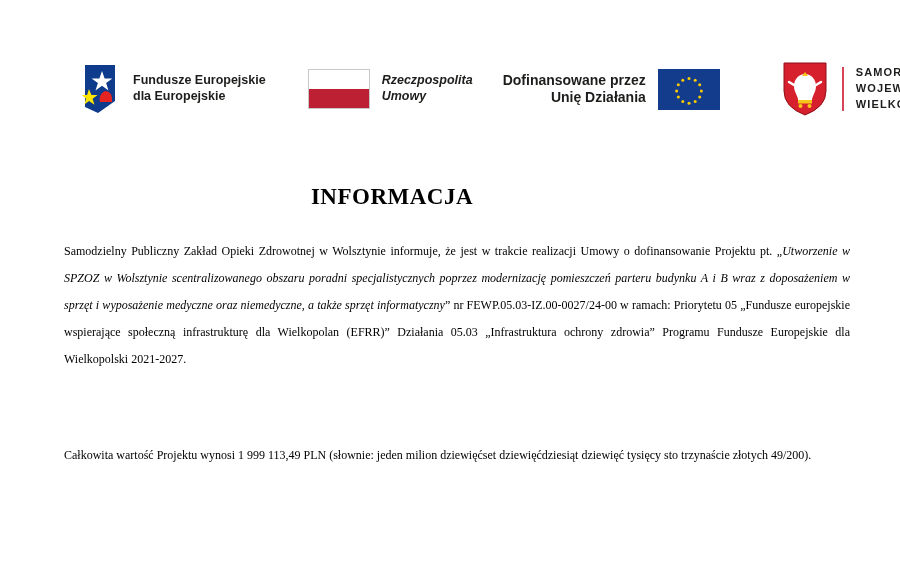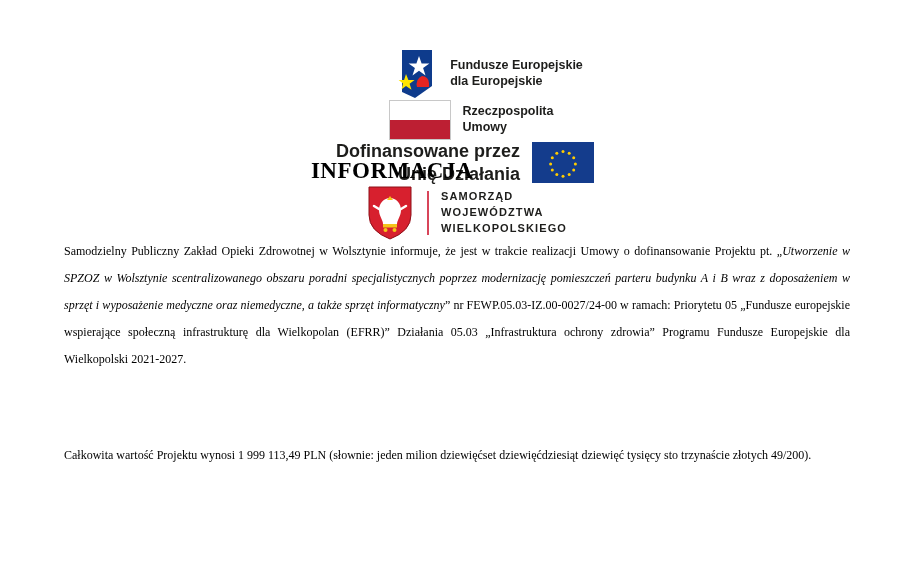--- a/index.html
+++ b/index.html
@@ -24,21 +24,20 @@
 
   
   .logo-bar {
     position: absolute;
     left: 0;
     top: 48px;
     width: 900px;
     height: 82px;
     display: flex;
     align-items: center;
-    flex-direction: column;
   }
 
   .logo-block {
     display: flex;
     align-items: center;
   }
 
   .logo-text {
     font-family: "Liberation Sans", "DejaVu Sans", sans-serif;
     font-weight: bold;
@@ -68,26 +67,27 @@
     border: 1px solid #c8c8c8;
     box-sizing: border-box;
     overflow: hidden;
   }
   .pl-flag .white { height: 50%; background: #ffffff; }
   .pl-flag .red { height: 50%; background: #bd1f33; }
   #pl-block .logo-text {
     font-size: 12.5px;
     margin-left: 12px;
     white-space: nowrap;
+    font-style: italic;
   }
 
   
   #eu-block { margin-left: 30px; }
   #eu-block .logo-text {
-    font-size: 18px;
+    font-size: 14px;
     margin-right: 12px;
     text-align: right;
     white-space: nowrap;
   }
   .eu-flag {
     width: 62px;
     height: 41px;
     background: #143c8c;
     position: relative;
   }
@@ -117,21 +117,21 @@
     font-size: 11px;
     letter-spacing: 1.1px;
     line-height: 1.45;
     white-space: nowrap;
   }
 
   
   .doc-title {
     position: absolute;
     left: 0;
-    top: 158px;
+    top: 184px;
     width: 784px;
     text-align: center;
     font-size: 23px;
     font-weight: bold;
     letter-spacing: 0.5px;
   }
 
   .body-text {
     position: absolute;
     left: 64px;

